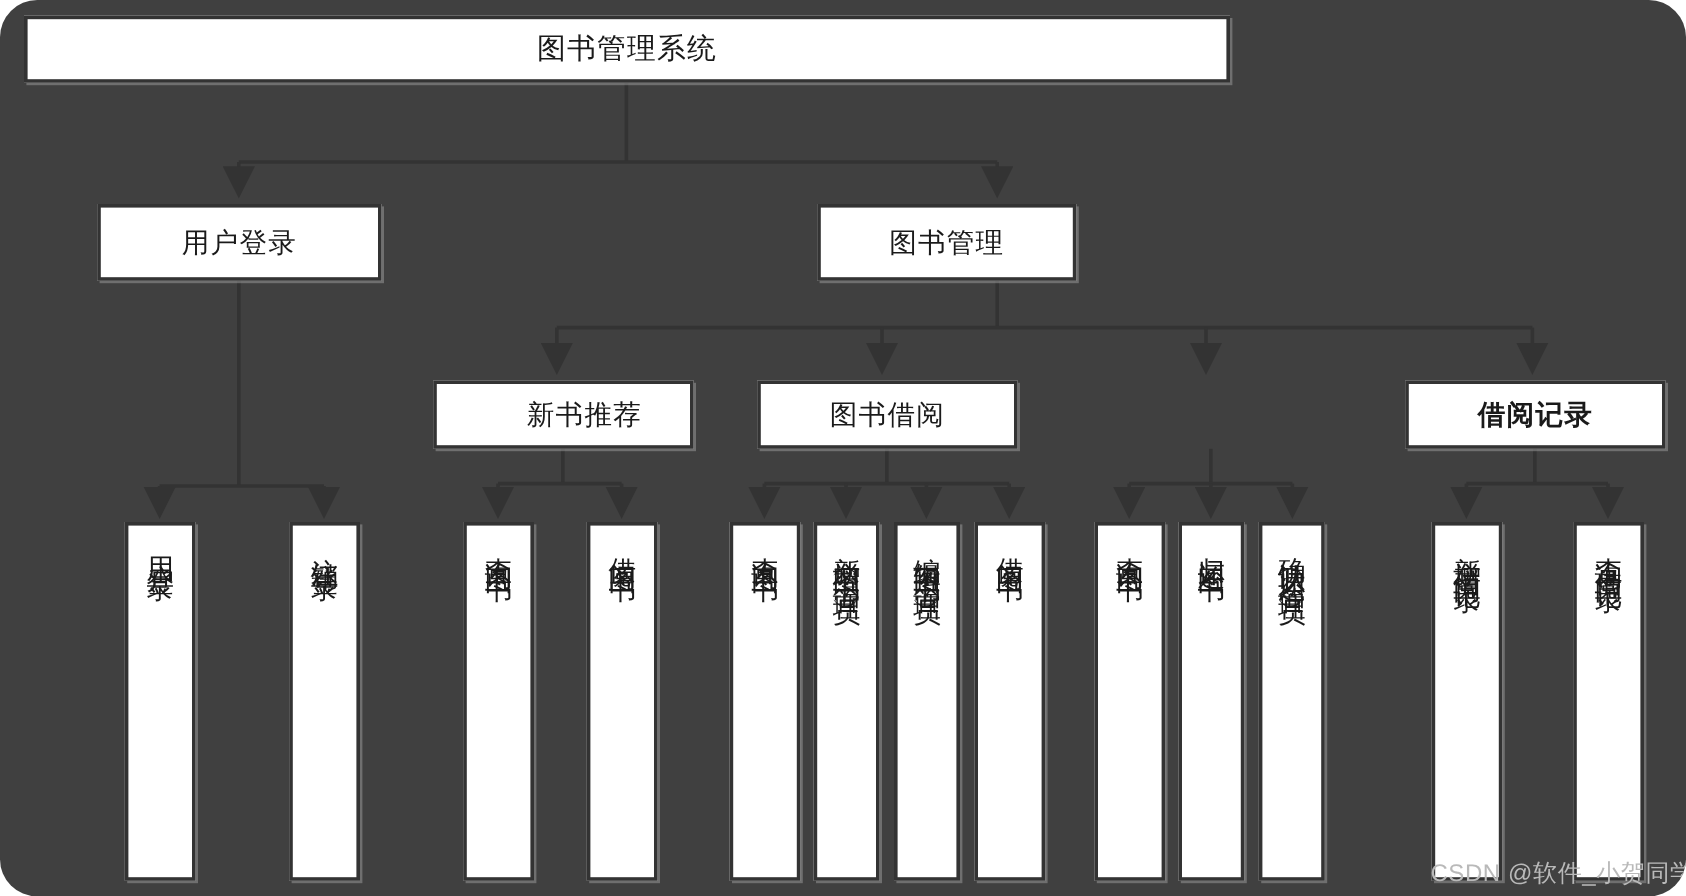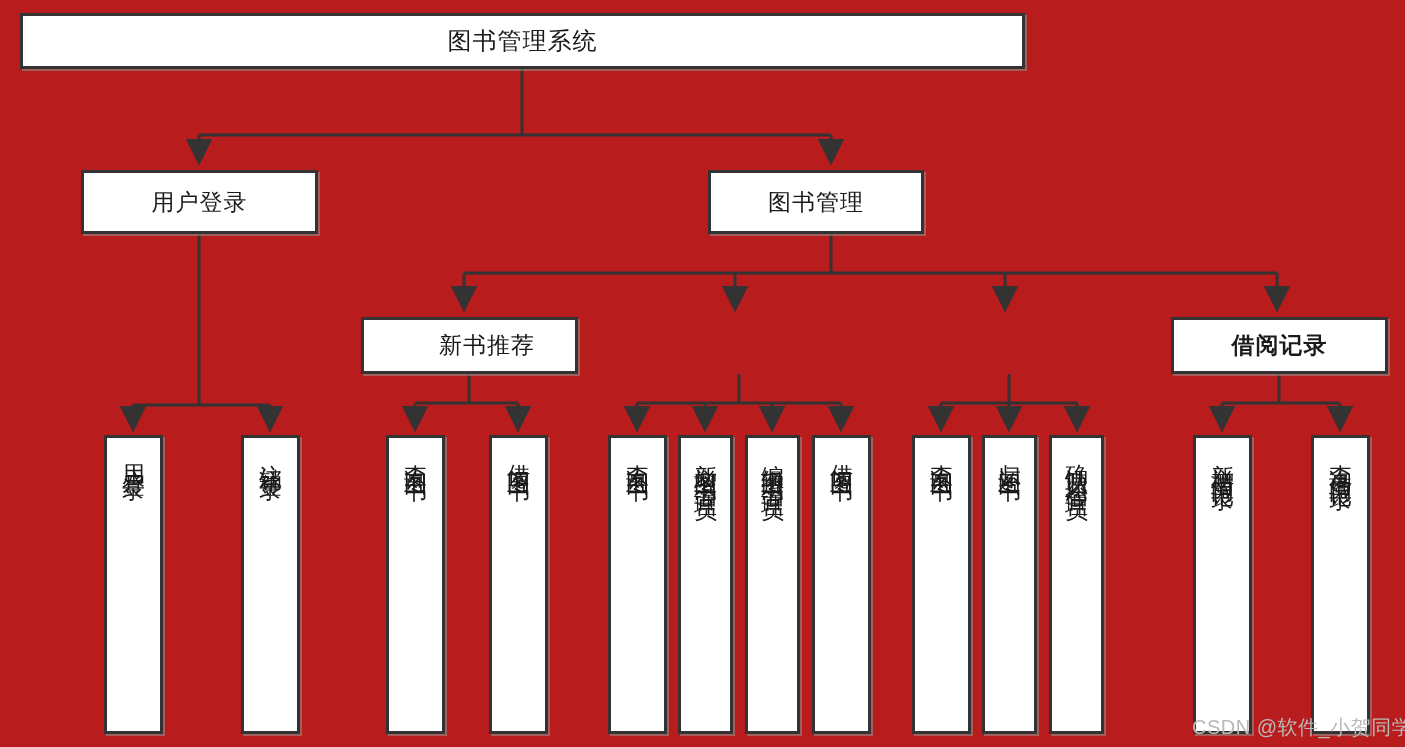--- a/index.html
+++ b/index.html
@@ -8,22 +8,23 @@
     padding: 0;
     background: #ffffff;
   }
   body {
     font-family: "Liberation Sans", "DejaVu Sans", sans-serif;
   }
   #canvas {
     position: relative;
     width: 1405px;
     height: 747px;
-    background: #b91c1c;
+    background: #404040;
     overflow: hidden;
+    border-radius: 31px;
   }
   svg.edges {
     position: absolute;
     left: 0;
     top: 0;
     width: 1405px;
     height: 747px;
     pointer-events: none;
   }
   .node {
@@ -132,28 +133,31 @@
   </svg>
 
   <div class="node h-node root" style="left:20px; top:13px; width:1005px; height:56px;">
     <span class="node-label">图书管理系统</span>
   </div>
 
   <div class="node h-node" style="left:81px; top:170px; width:237px; height:64px;">
     <span class="node-label">用户登录</span>
   </div>
 
-  <div class="node h-node" style="left:708px; top:170px; width:216px; height:64px;">
+  <div class="node h-node" style="left:681px; top:170px; width:216px; height:64px;">
     <span class="node-label">图书管理</span>
   </div>
 
   <div class="node h-node" style="left:361px; top:317px; width:217px; height:57px;padding-left:35px;">
     <span class="node-label">新书推荐</span>
   </div>
 
+  <div class="node h-node" style="left:631px; top:317px; width:217px; height:57px;">
+    <span class="node-label">图书借阅</span>
+  </div>
 
 
   <div class="node h-node" style="left:1171px; top:317px; width:217px; height:57px;font-weight:bold;">
     <span class="node-label">借阅记录</span>
   </div>
 
   <div class="node v-node" style="left:104px; top:435px; width:59px; height:299px;">
     <span class="node-label">用户登录</span>
   </div>
 

